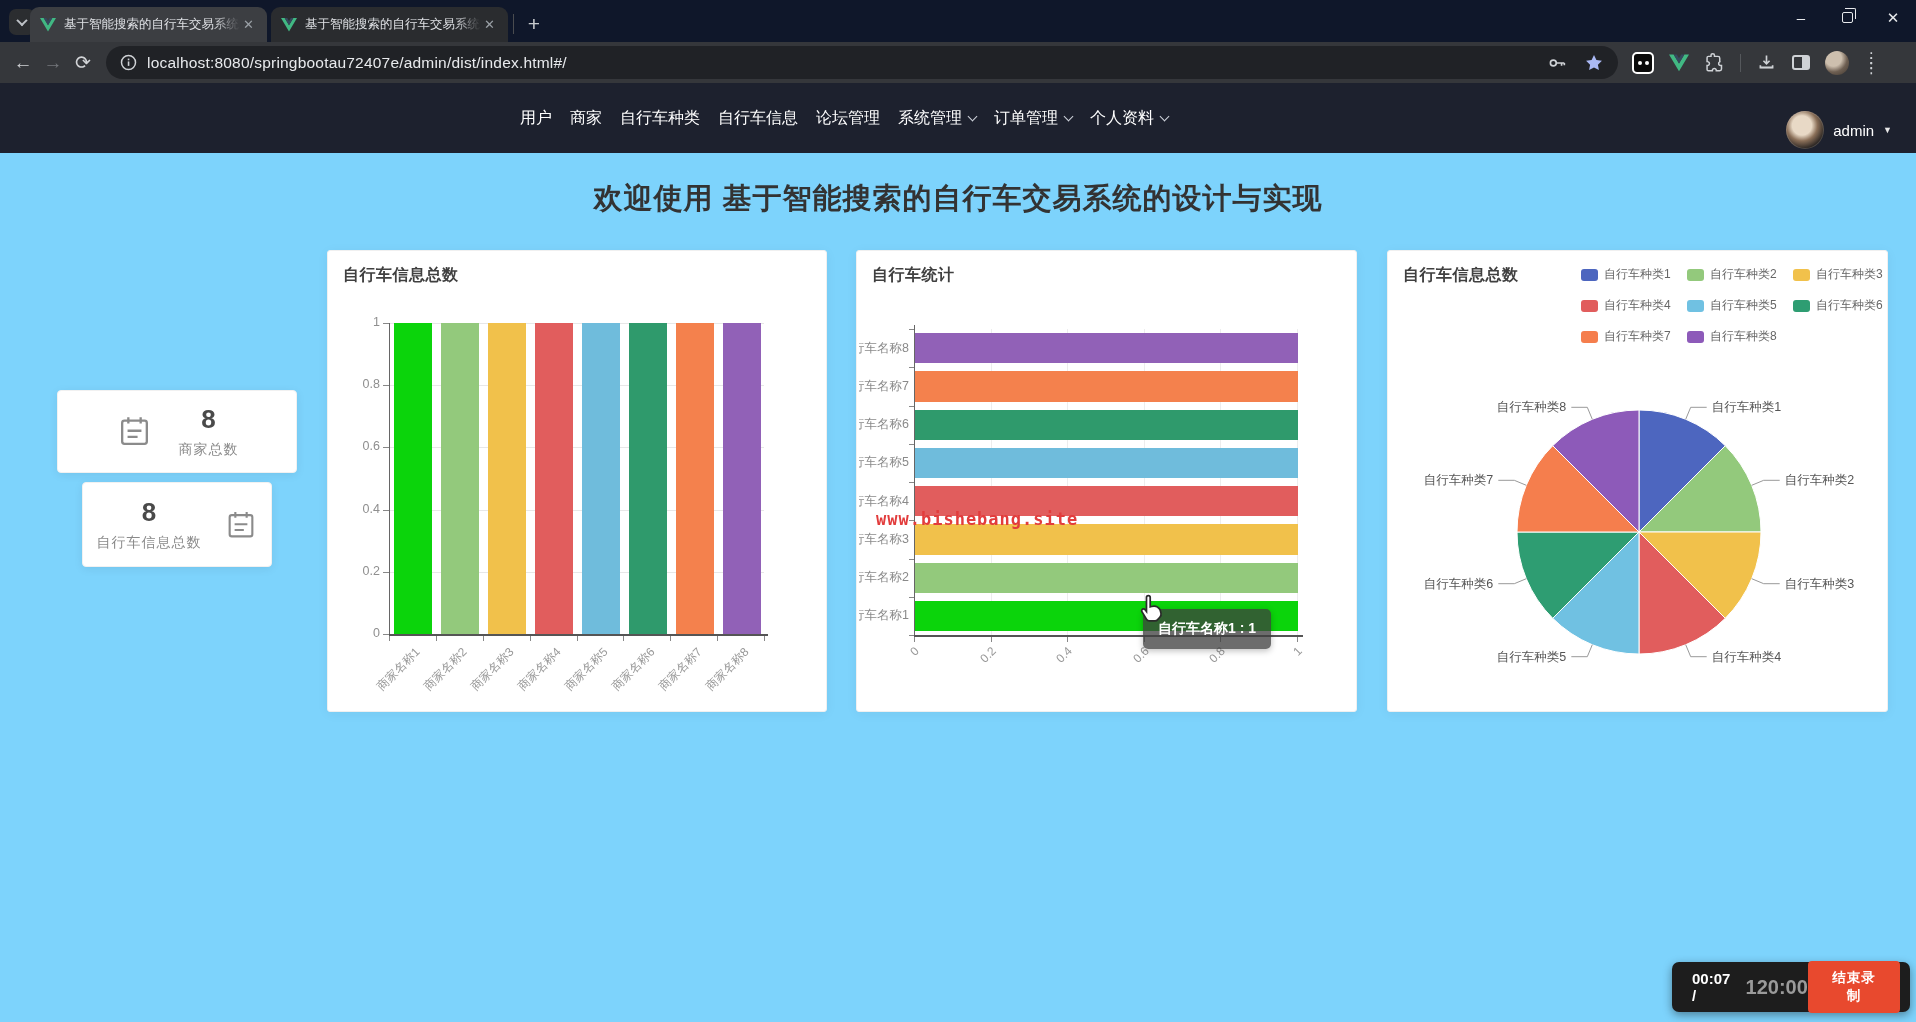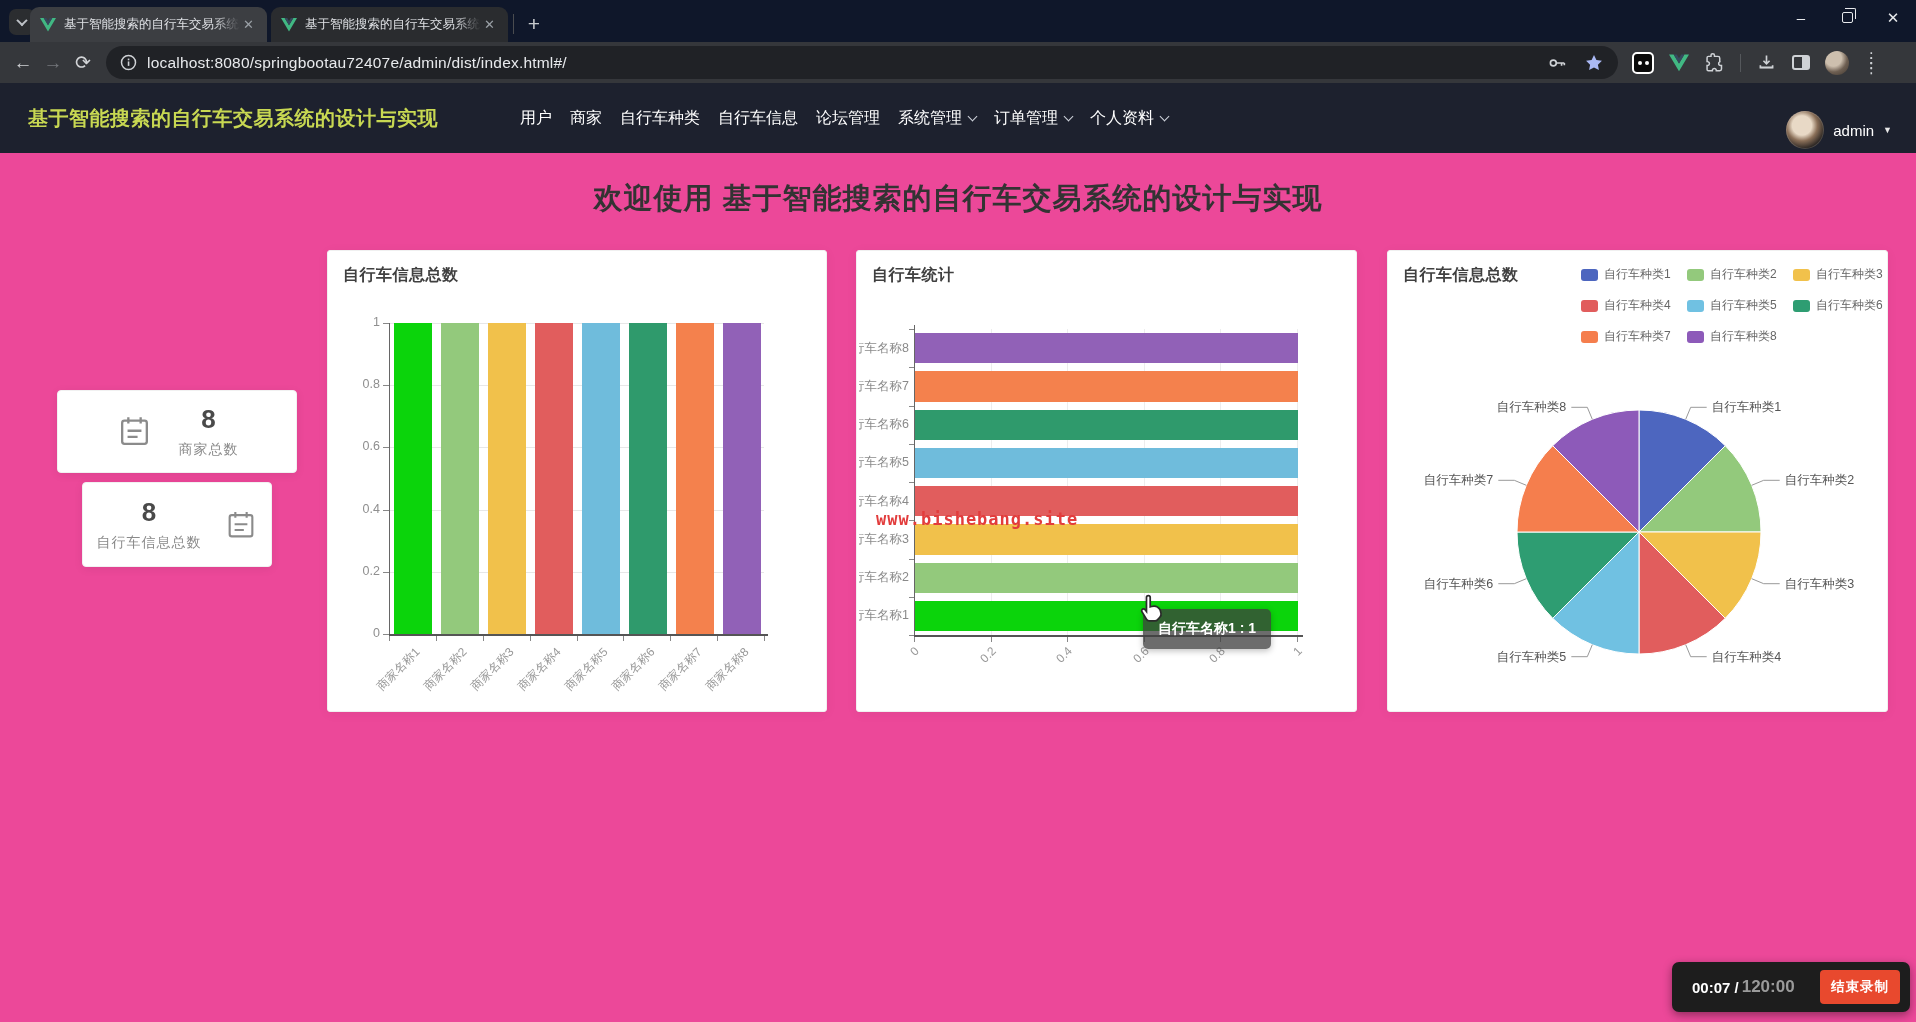--- a/index.html
+++ b/index.html
@@ -41,21 +41,21 @@
   .navbar{position:absolute;left:0;top:83px;width:1916px;height:70px;background:#1d212e;}
   .brand{position:absolute;left:28px;top:0;height:70px;line-height:70px;font-size:20px;font-weight:600;color:#c8d852;letter-spacing:.5px;}
   .navmenu{position:absolute;left:520px;top:0;height:70px;display:flex;align-items:center;gap:18px;}
   .nav-item{display:flex;align-items:center;color:#ffffff;font-size:16px;white-space:nowrap;}
   .nav-caret{width:7px;height:7px;border-right:1.6px solid #cfd3dc;border-bottom:1.6px solid #cfd3dc;transform:rotate(45deg);margin-left:7px;margin-top:-4px;}
   .navuser{position:absolute;right:24px;top:12px;height:70px;display:flex;align-items:center;gap:9px;color:#fff;font-size:15px;}
   .avatar-lg{width:38px;height:38px;border-radius:50%;background:radial-gradient(circle at 42% 38%,#e8d9c6 0 30%,#8a6f58 48%,#2b2623 72%);box-shadow:inset 0 0 0 1px rgba(255,255,255,.15);}
   .usercaret{font-size:9px;color:#e8e8e8;}
 
   
-  .content{position:absolute;left:0;top:153px;width:1916px;height:869px;background:#ec4899;}
+  .content{position:absolute;left:0;top:153px;width:1916px;height:869px;background:#7dd3fc;}
   .welcome{position:absolute;left:0;top:26px;width:1916px;margin:0;text-align:center;font-size:29px;font-weight:700;color:#333;letter-spacing:1px;}
 
   .statcard{position:absolute;background:#fff;border:1px solid #f1f1f1;border-radius:4px;box-shadow:0 2px 10px rgba(0,0,0,.07);display:flex;align-items:center;justify-content:center;gap:26px;}
   .statnum{font-size:26px;font-weight:700;color:#4a4a4a;text-align:center;}
   .statlabel{font-size:14px;color:#8a8a8a;margin-top:6px;text-align:center;letter-spacing:1px;}
 
   .card{position:absolute;background:#fff;border:1px solid #f0f0f0;border-radius:3px;box-shadow:0 2px 12px rgba(0,0,0,.05);}
   .ctitle{position:absolute;left:15px;top:14px;font-size:16px;font-weight:700;color:#404040;letter-spacing:.5px;}
   .cbody{position:absolute;inset:0;}
 
@@ -72,22 +72,22 @@
   .tooltip{position:absolute;left:286px;top:358px;height:40px;padding:0 15px;background:rgba(62,62,62,.76);border-radius:5px;color:#fff;font-size:14px;font-weight:600;display:flex;align-items:center;white-space:nowrap;box-shadow:0 2px 6px rgba(0,0,0,.25);}
   .cursor{position:absolute;left:278px;top:342px;width:32px;height:32px;}
 
   .legend{position:absolute;left:193px;top:15px;display:grid;grid-template-columns:106px 106px 106px;row-gap:14px;}
   .legend-item{display:flex;align-items:center;gap:6px;}
   .legend-marker{width:17px;height:12px;border-radius:3px;}
   .legend-label{font-size:12px;color:#666;}
 
   .recorder{position:absolute;left:1672px;top:962px;width:238px;height:50px;background:#1d1d1d;border-radius:7px;box-shadow:0 3px 10px rgba(0,0,0,.4);display:flex;align-items:center;padding:0 10px 0 20px;}
   .rec-time{color:#fff;font-size:15px;font-weight:700;}
-  .rec-total{color:#9a9a9a;font-size:17px;font-weight:600;margin-left:3px;text-align:center;}
-  .rec-stop{margin-left:auto;background:#e8492e;color:#fff;font-size:13.5px;font-weight:700;letter-spacing:1px;border:none;border-radius:4px;padding:8px 11px;}
+  .rec-total{color:#9a9a9a;font-size:20px;font-weight:600;margin-left:10px;text-align:center;}
+  .rec-stop{margin-left:auto;background:#e8492e;color:#fff;font-size:13.5px;font-weight:700;letter-spacing:1px;border:none;border-radius:4px;padding:8px 19px;}
 </style>
 </head>
 <body>
 
 <div id="screen">
 
   <div class="tabstrip">
     <div class="tabsearch">
         <span class="chev"></span>
       </div>
@@ -163,21 +163,20 @@
           <path d="M5 17.5h14" stroke="#cfd2d6" stroke-width="1.9"></path>
           <path d="M5 15v3h14v-3" stroke="#cfd2d6" stroke-width="1.9" fill="none"></path>
         </svg>
       <div class="sidepanel"></div>
       <div class="avatar-sm"></div>
       <div class="kebab">⋮<br>⋮<br>⋮</div>
     </div>
   </div>
 
   <div class="navbar">
-    <div class="brand">基于智能搜索的自行车交易系统的设计与实现</div>
     <div class="navmenu" id="navmenu">
         <div class="nav-item">
           <span>用户</span>
         </div>
         <div class="nav-item">
           <span>商家</span>
         </div>
         <div class="nav-item">
           <span>自行车种类</span>
         </div>

